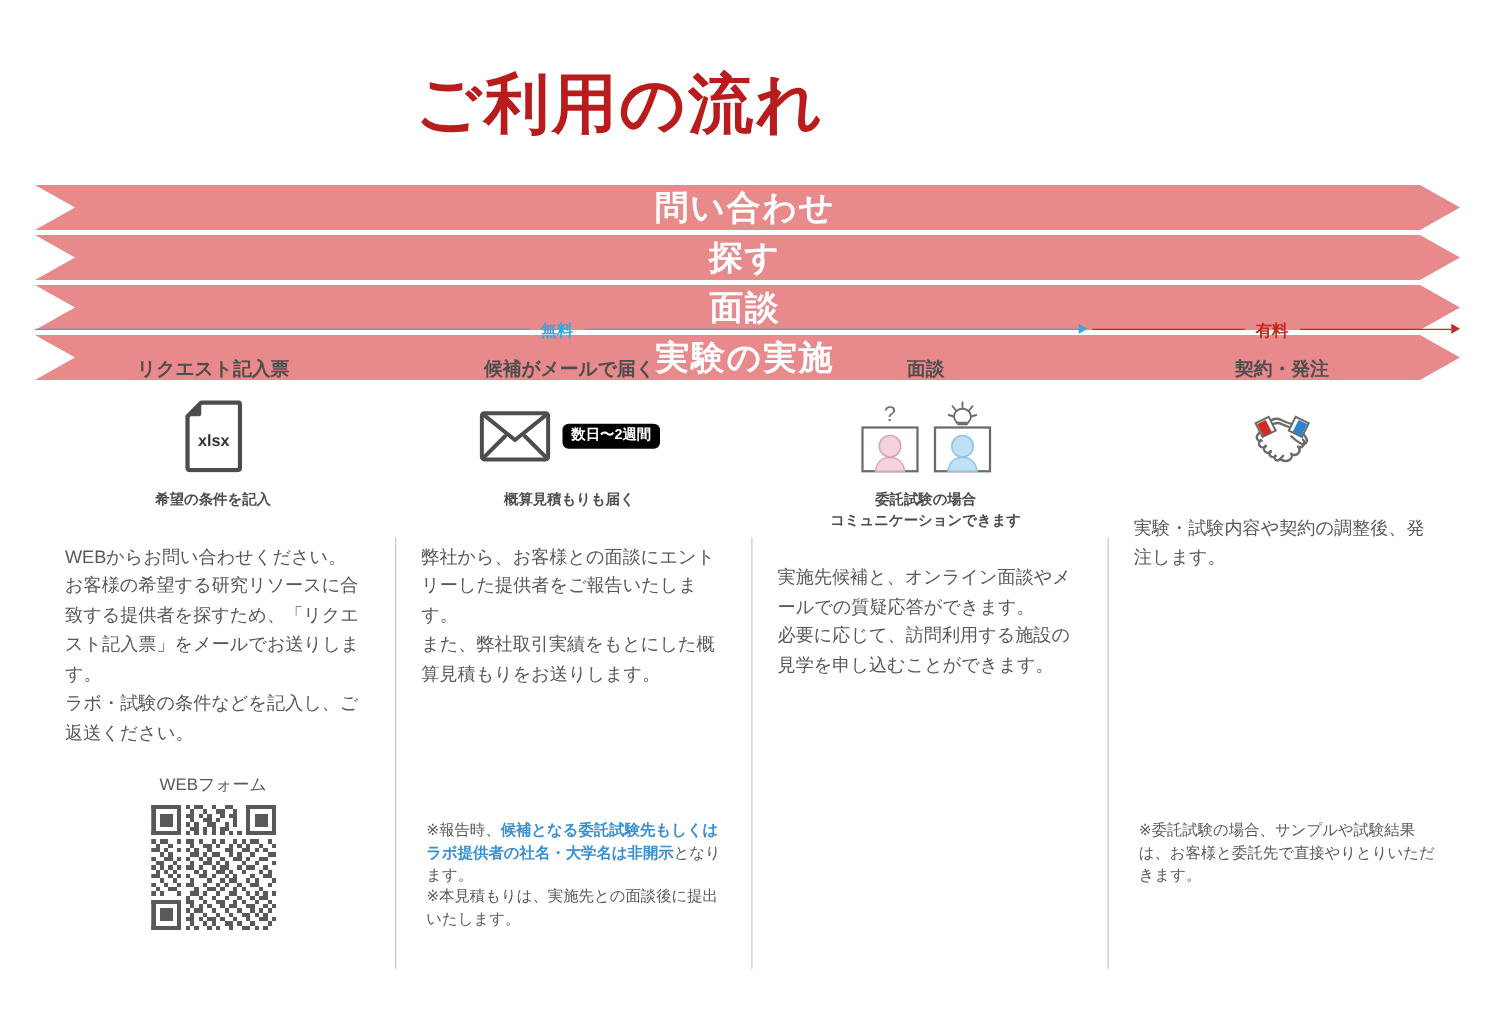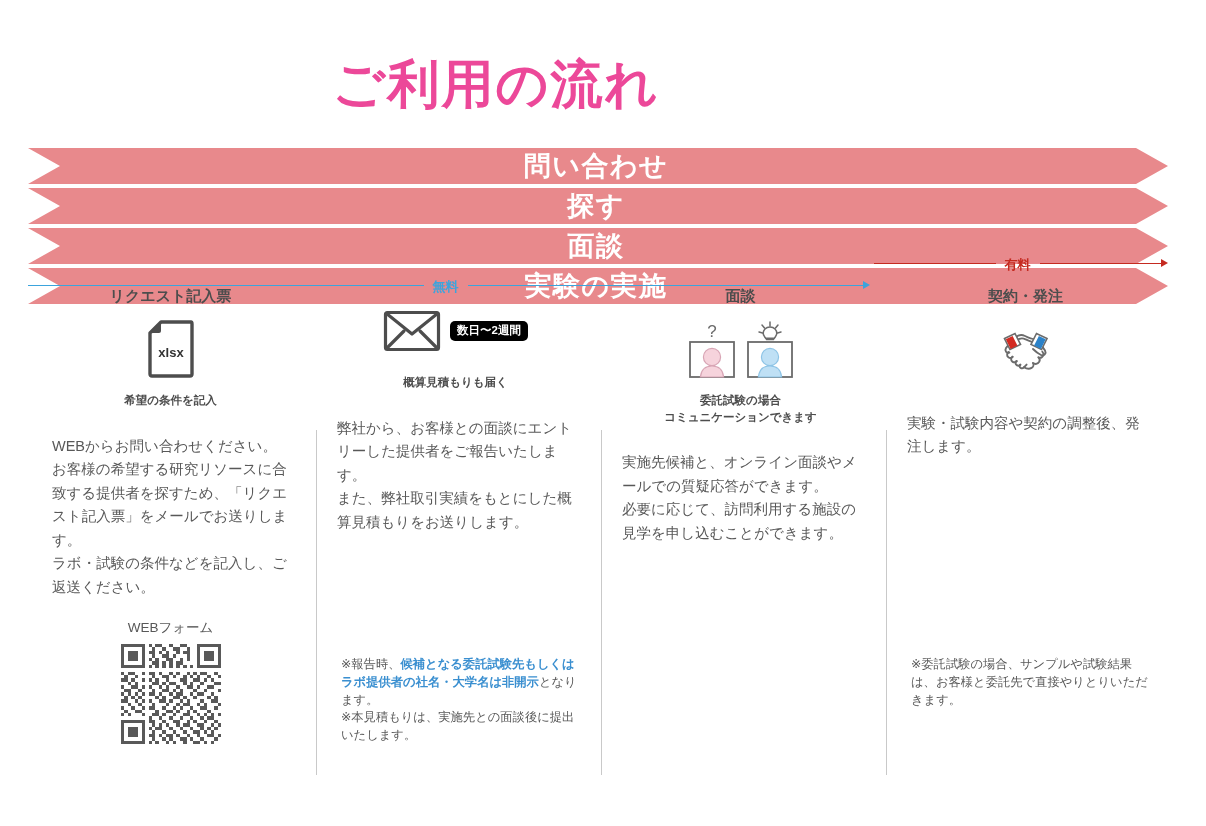--- a/index.html
+++ b/index.html
@@ -18,21 +18,21 @@
 
   
   .page-title {
     position: absolute;
     top: 58px;
     left: 0;
     width: 992px;
     text-align: center;
     font-size: 52px;
     font-weight: bold;
-    color: #ec4899;
+    color: #b91c1c;
     letter-spacing: 2px;
     line-height: 1;
   }
 
   
   .steps-banner {
     position: absolute;
     top: 148px;
     left: 28px;
     width: 1140px;
@@ -67,21 +67,21 @@
     width: 1140px;
     height: 26px;
   }
   .rail {
     position: absolute;
     top: 0;
     height: 26px;
     display: flex;
     align-items: center;
   }
-  .rail-free  { left: 0px;   width: 842px; margin-top: 22px; }
+  .rail-free  { left: 0px;   width: 842px; }
   .rail-paid  { left: 846px; width: 294px; }
 
   .rail-line {
     flex: 1 1 auto;
     height: 1px;
   }
   .rail-free .rail-line  { background: #3ba4dd; }
   .rail-paid .rail-line  { background: #c52a20; }
 
   .rail-text {
@@ -499,20 +499,21 @@
             <rect x="24" y="28" width="1" height="1"></rect>
               <rect x="26" y="28" width="1" height="1"></rect>
           </g>
         </svg>
       </div>
     </div>
   </div>
 
   <div class="column">
     <div class="col-divider"></div>
+    <div class="col-heading">候補がメールで届く</div>
     <div class="icon-area">
       <div class="mail-row">
         <svg width="58" height="44" viewBox="0 0 58 44">
           <rect x="2.5" y="3.5" width="53" height="37" rx="2" ry="2" fill="none" stroke="#4d4d4d" stroke-width="3.2"></rect>
           <path d="M3.5 4.5 L29 25 L54.5 4.5" fill="none" stroke="#4d4d4d" stroke-width="3.2" stroke-linecap="round" stroke-linejoin="round"></path>
           <path d="M3.5 39.5 L21 22 M54.5 39.5 L37 22" fill="none" stroke="#4d4d4d" stroke-width="3.2" stroke-linecap="round"></path>
         </svg>
         <span class="badge">数日〜2週間</span>
       </div>
     </div>

